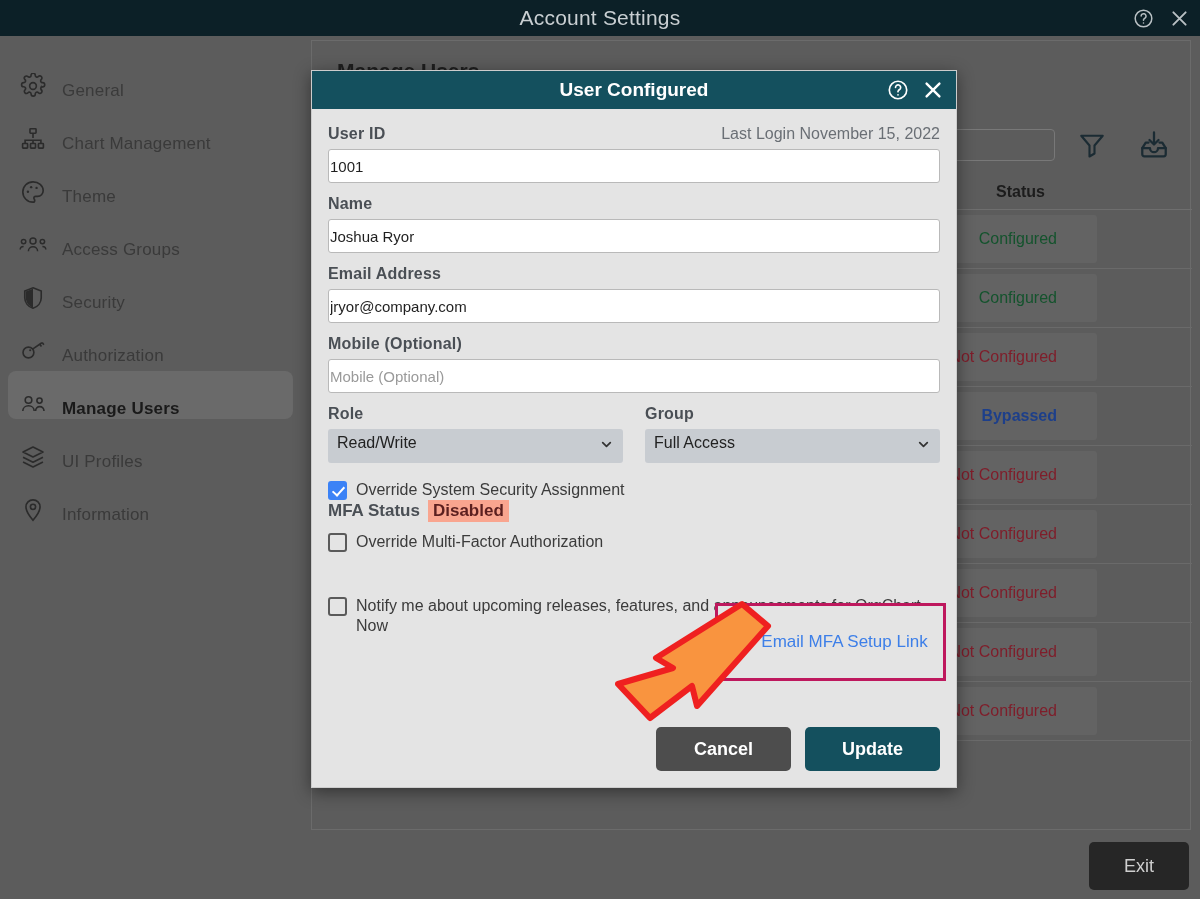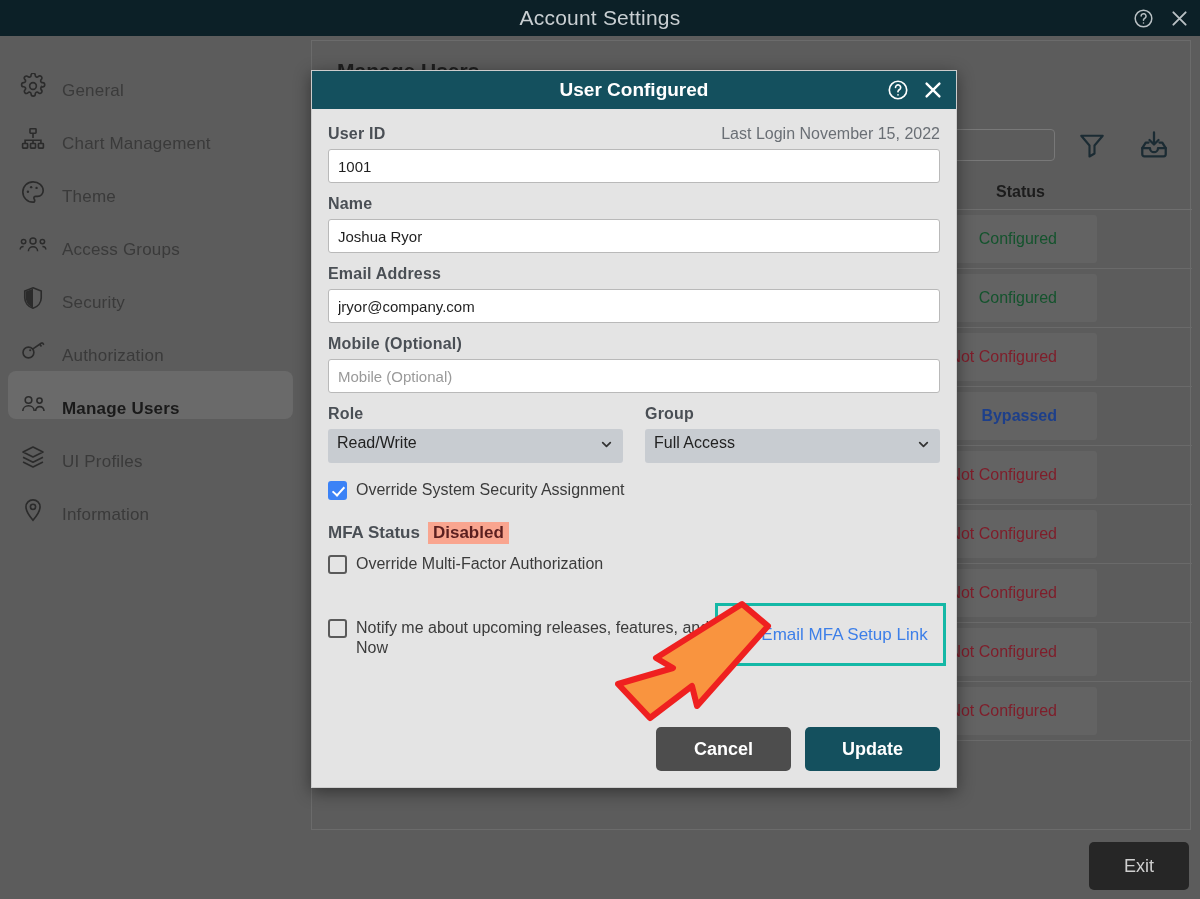--- a/index.html
+++ b/index.html
@@ -230,21 +230,21 @@
   .last-login {
     font-size: 16px;
     color: #6a6f75;
   }
   .text-input {
     display: block;
     width: 100%;
     height: 34px;
     margin-top: 6px;
     margin-bottom: 12px;
-    padding: 0 9px;
+    padding: 0 1px;
     border: 1px solid #b9b9b9;
     border-radius: 3px;
     background: #ffffff;
     font-size: 15px;
     color: #1f1f1f;
     font-family: "Liberation Sans", sans-serif;
   }
   .text-input::placeholder { color: #9a9a9a; }
 
   .two-col {
@@ -311,40 +311,39 @@
   .check-label {
     font-size: 16px;
     color: #3b3b3b;
     line-height: 1.25;
   }
 
   .mfa-line {
     display: flex;
     align-items: center;
     gap: 8px;
-    margin-top: 22px;
   }
   .mfa-label {
     font-size: 17px;
     font-weight: bold;
     color: #4a4f55;
   }
   .mfa-badge {
     font-size: 17px;
     font-weight: bold;
     color: #5b1f1f;
     background: #f9a58f;
     padding: 1px 5px;
   }
 
   .mfa-link-box {
     position: absolute;
     right: 10px; top: 494px;
-    width: 231px; height: 63px;
-    border: 3px solid #14b8a6;
+    width: 231px; height: 78px;
+    border: 3px solid #be185d;
     background: #e4e4e4;
     display: flex;
     align-items: center;
     justify-content: center;
     gap: 9px;
     cursor: pointer;
     z-index: 5;
   }
   .mfa-link-text {
     color: #3d7fe8;

